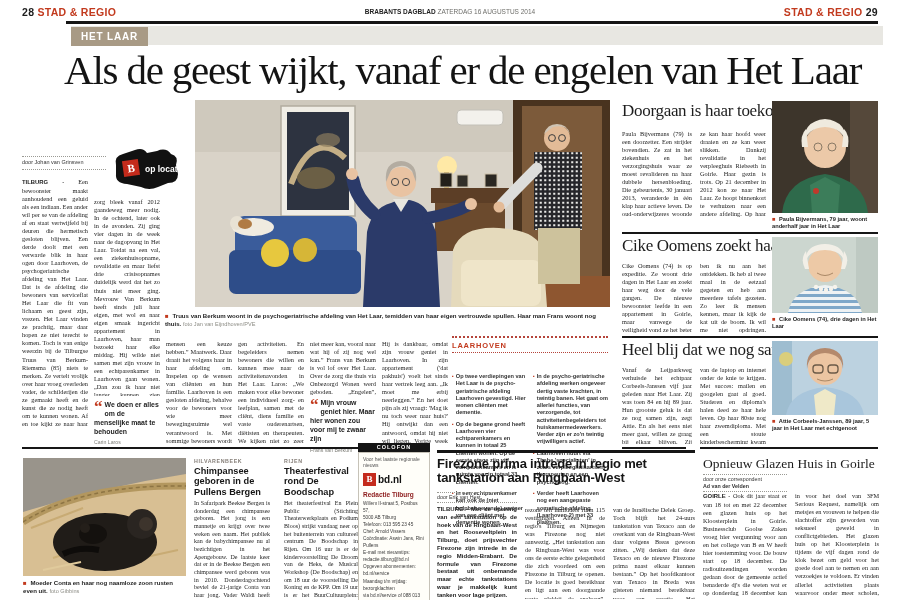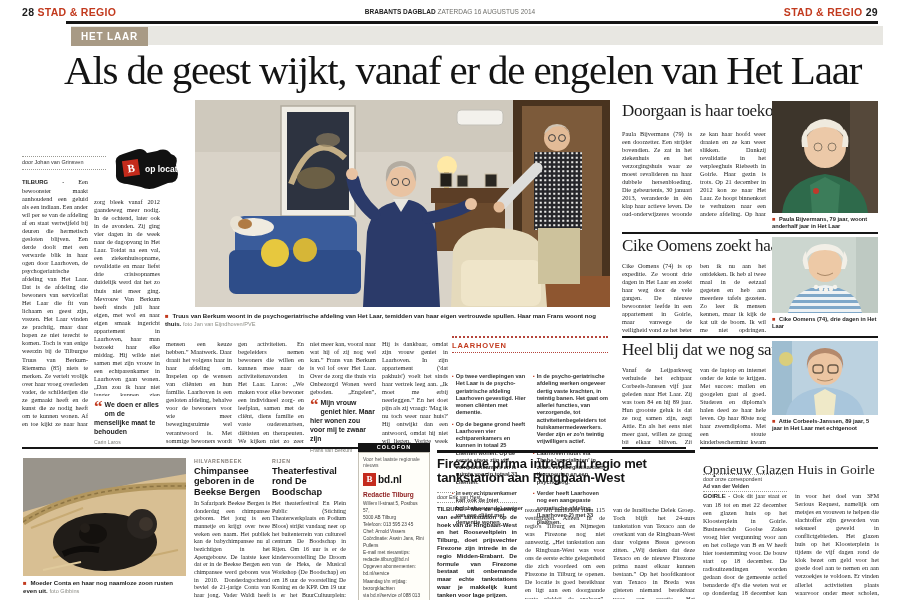--- a/index.html
+++ b/index.html
@@ -52,21 +52,21 @@
              text-align:center;letter-spacing:1px;}
   .colo-box{background:#fffef9;border:1px solid #c6c2b8;padding:3px 4px;}
   .colo-tag{font:5px "Liberation Sans",sans-serif;color:#555;margin-bottom:2px;}
   .bdsq{display:inline-block;width:13px;height:13px;background:#c42b1c;color:#fff;
         font:bold 9px/13px "Liberation Serif",serif;text-align:center;vertical-align:middle;}
   .bdnl{font:bold 10px "Liberation Sans",sans-serif;color:#111;vertical-align:middle;margin-left:2px;}
   .colo-title{font:bold 6.5px "Liberation Sans",sans-serif;color:#8c1a1a;margin:3px 0 2px 0;}
   .colo-line{font:4.7px/1.5 "Liberation Sans",sans-serif;color:#3a3a3a;}
   
   .fz-title{font:bold 13px/1.1 "Liberation Sans",sans-serif;color:#141414;letter-spacing:-.2px;}
-  .go-title{font:400 13.5px/1.1 "Liberation Serif",serif;color:#1c1c1c;margin-top:6px;}
+  .go-title{font:400 13.5px/1.1 "Liberation Serif",serif;color:#1c1c1c;}
   .byline2{font:5.3px/1.35 "Liberation Sans",sans-serif;color:#333;border-top:1px dotted #9a9a94;
            border-bottom:1px dotted #9a9a94;padding:1px 0;}
   svg{display:block;}
 </style>
 </head>
 <body>
 
 <div id="paper">
 
   <div class="abs mh" style="left:22px;top:6px;">
@@ -323,25 +323,25 @@
     </svg>
   </div>
   <div class="abs cap" style="left:23px;top:579px;width:163px;">
     <span class="bq">■</span>
     <span>Moeder Conta en haar nog naamloze zoon rusten even uit.</span>
     <span class="credit">foto Gibbins</span>
   </div>
 
   <div class="abs" style="left:194px;top:458px;width:76px;height:140px;">
     <div class="region">HILVARENBEEK</div>
-    <div class="btitle">Chimpansee geboren in de Beekse Bergen</div>
+    <div class="btitle">Chimpansee geboren in de Pullens Bergen</div>
     <div class="bbody" style="height:98px;">In Safaripark Beekse Bergen is donderdag een chimpansee geboren. Het jong is een mannetje en krijgt over twee weken een naam. Het publiek kan de babychimpansee nu al bezichtigen in het Apengebouw. De laatste keer dat er in de Beekse Bergen een chimpansee werd geboren was in 2010. Donderdagochtend beviel de 21-jarige Conta van haar jong. Vader Waldi heeft daarmee zijn taak volbracht. De 15-jarige chimpansee werd 2,5 jaar geleden vanuit een dierentuin in Oostenrijk naar Hilvarenbeek gehaald met als taak te zorgen voor nageslacht.</div>
   </div>
 
-  <div class="abs" style="left:272px;top:458px;width:74px;height:140px;">
+  <div class="abs" style="left:284px;top:458px;width:74px;height:140px;">
     <div class="region">RIJEN</div>
     <div class="btitle">Theaterfestival rond De Boodschap</div>
     <div class="bbody" style="height:98px;">Het theaterfestival En Plein Public (Stichting Theaterwerkplaats en Podium Bloos) strijkt vandaag neer op het buitenterrein van cultureel centrum De Boodschap in Rijen. Om 16 uur is er de kindervoorstelling De Droom van de Heks, de Musical Workshop (De Boodschap) en om 18 uur de voorstelling De Koning en de KPP. Om 19 uur is er het BuurCultuurplein: Wegen van de wind, met (ORT) van Krijn &amp; Wouter Klein Velderman en om 21 uur een nagraads De Koning der dieren.</div>
   </div>
 
   <div class="abs" style="left:358px;top:443px;width:72px;">
     <div class="colo-head">COLOFON</div>
     <div class="colo-box" style="height:141px;overflow:hidden;">
       <div class="colo-tag">Voor het laatste regionale nieuws</div>
       <div>

